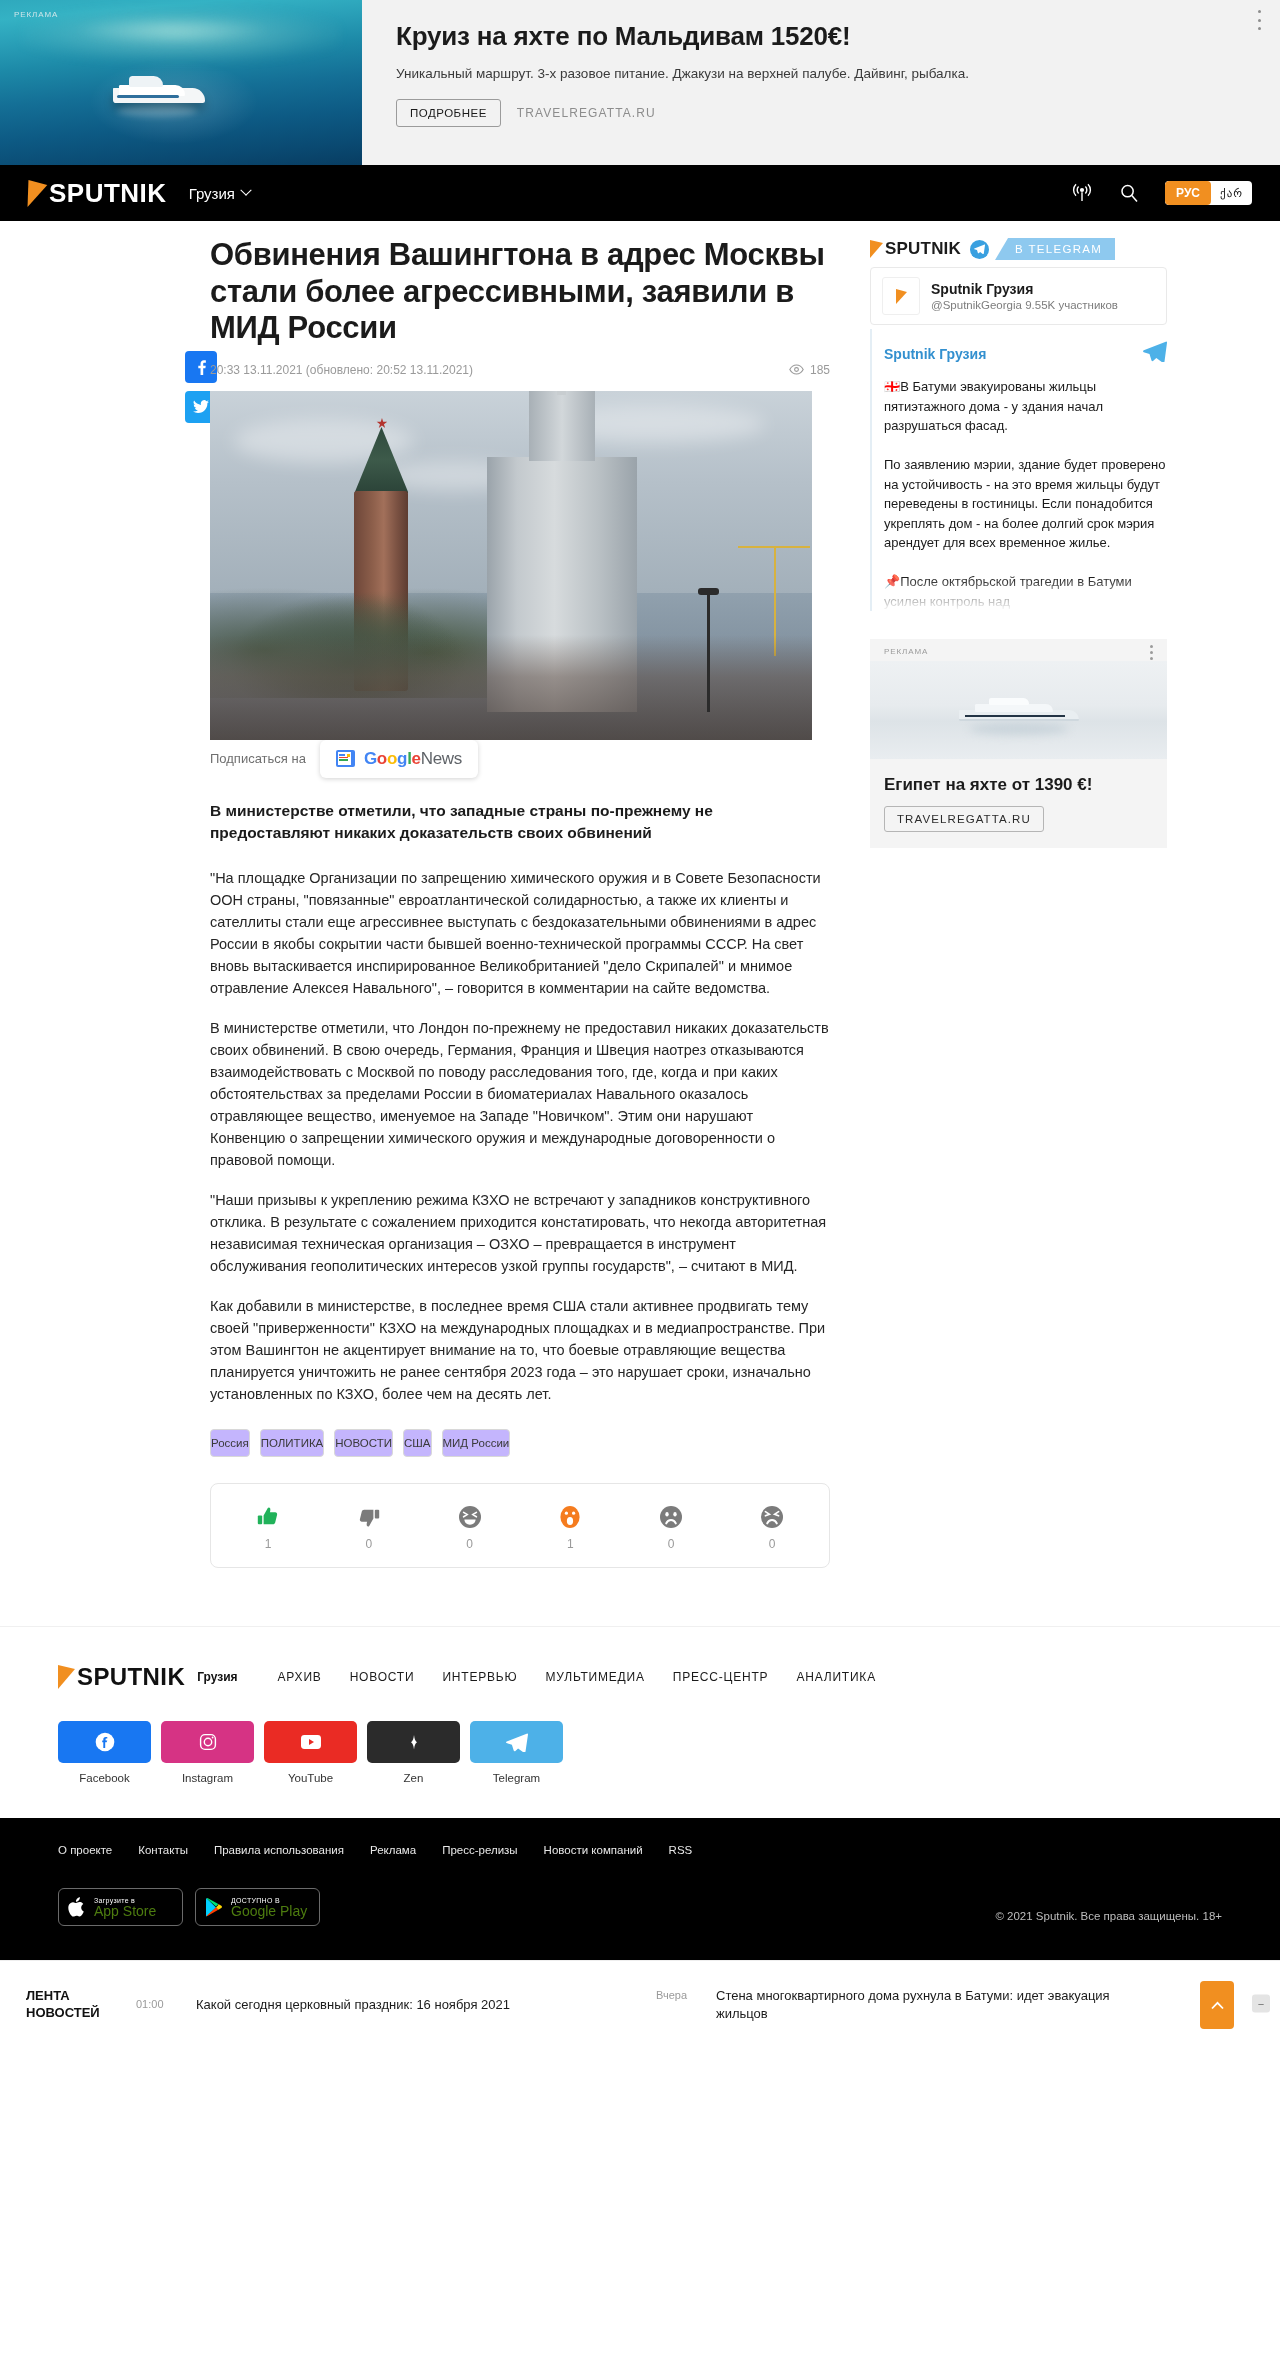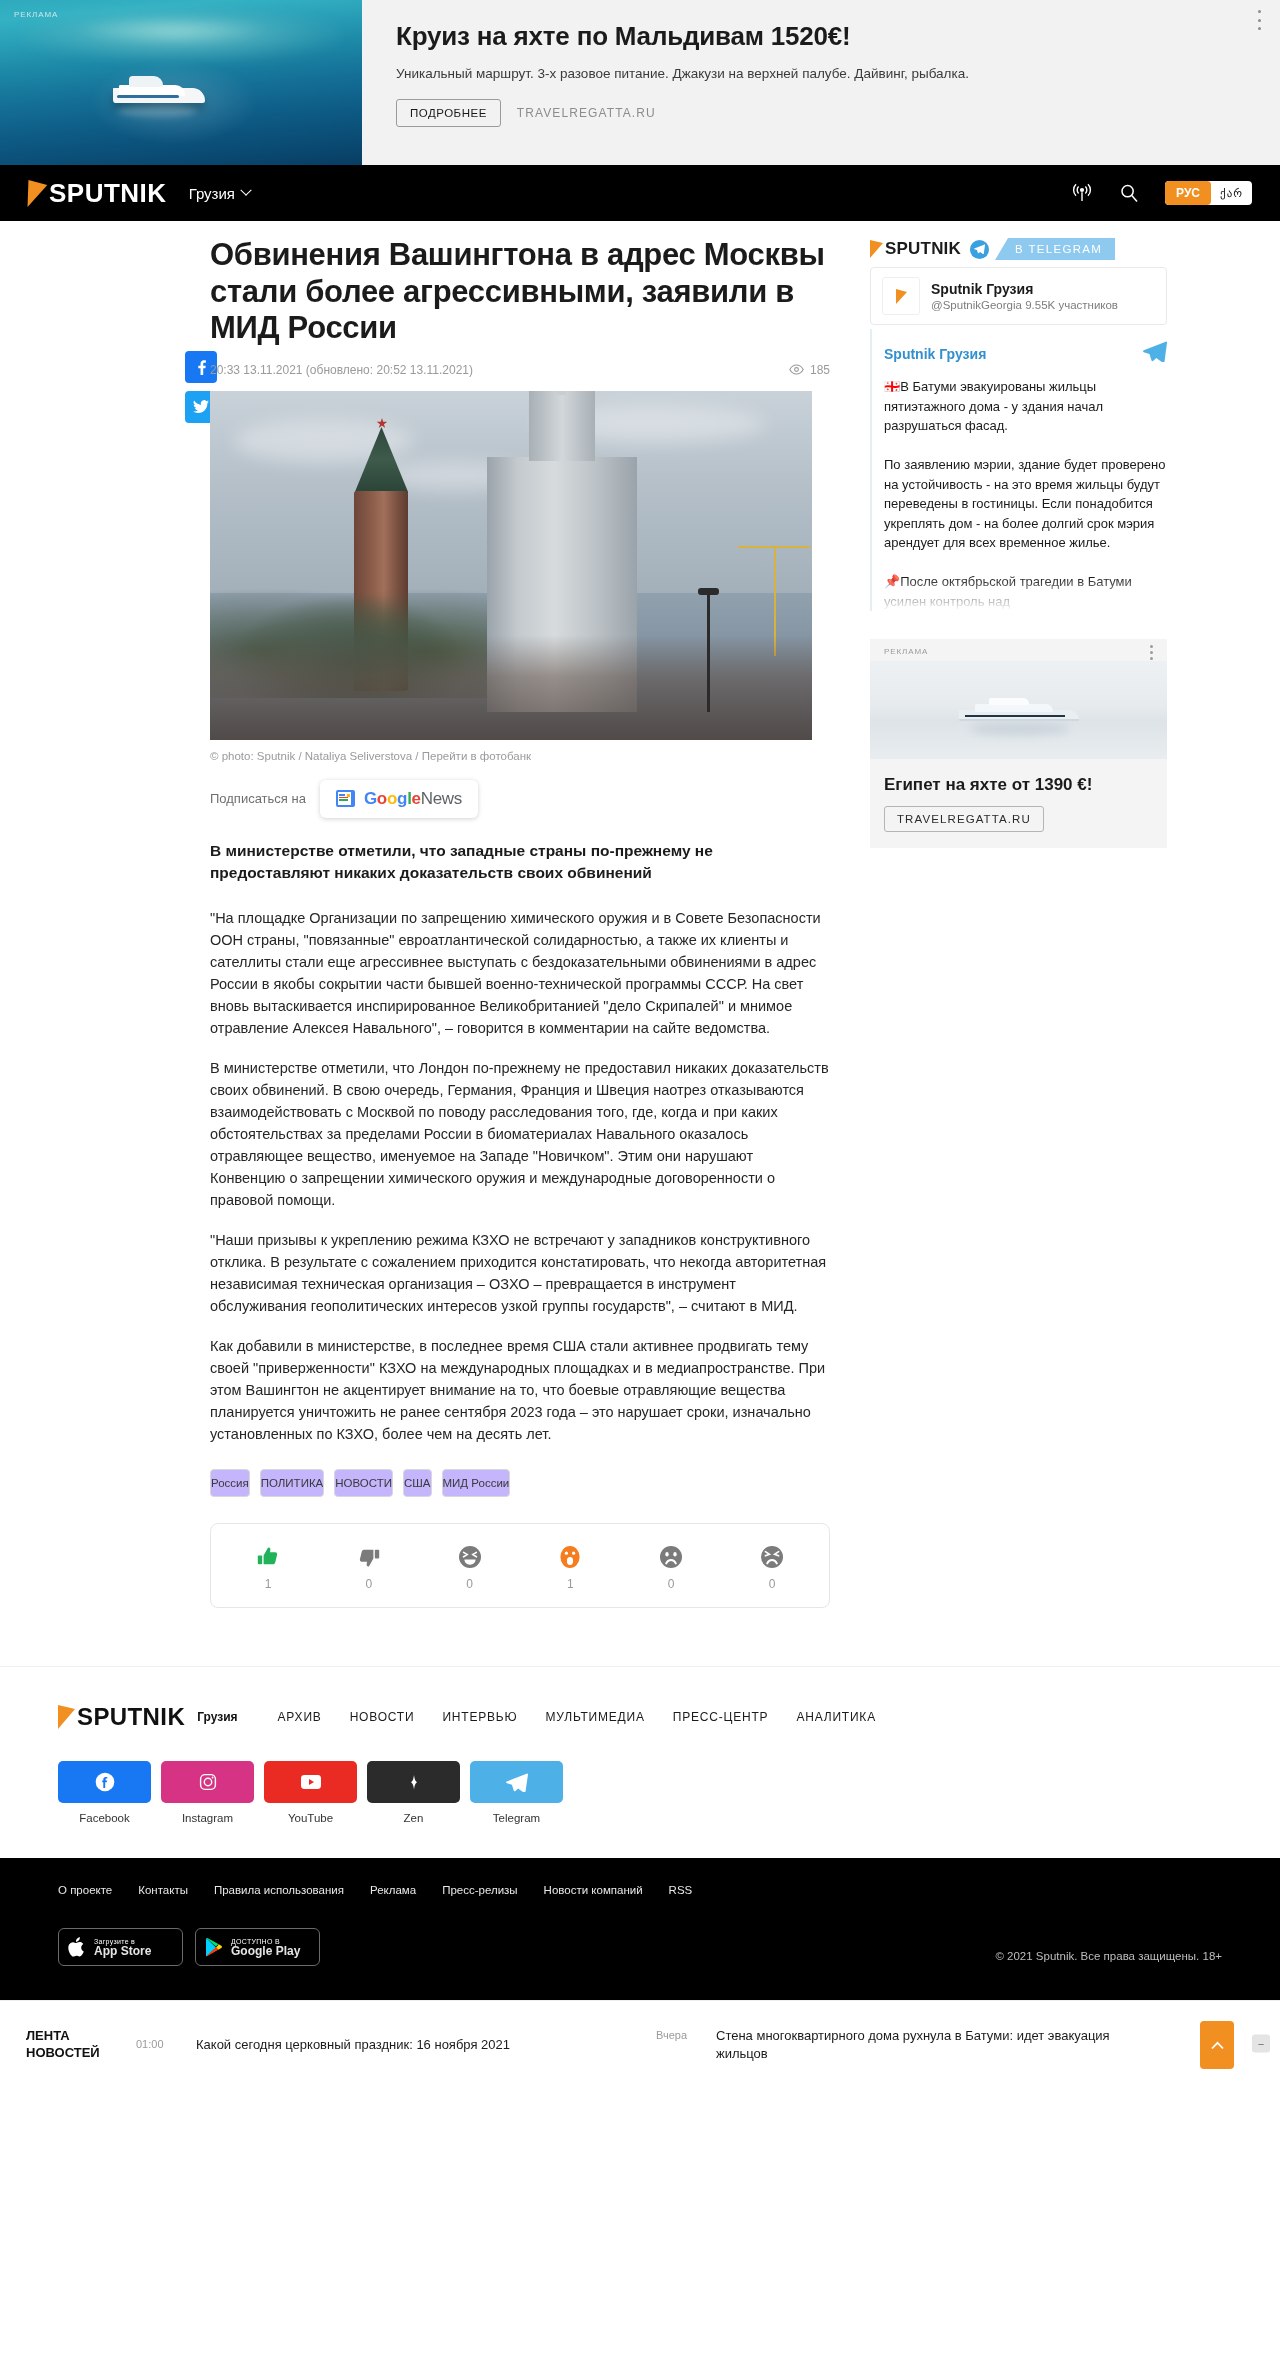--- a/index.html
+++ b/index.html
@@ -337,21 +337,21 @@
   .footer-bottom { width: 1280px; background: #000; padding: 26px 0 34px 0; }
   .fb-inner { width: 1216px; margin: 0 auto; padding-left: 26px; position: relative; }
   .fb-links { display: flex; gap: 26px; }
   .fb-links a { color: #e8e8e8; font-size: 11.5px; text-decoration: none; cursor: pointer; }
   .stores { display: flex; gap: 12px; margin-top: 32px; }
   .store {
     width: 125px; height: 38px; border: 1px solid #6a6a6a; border-radius: 6px; background: #000;
     display: flex; align-items: center; gap: 7px; padding: 0 9px; cursor: pointer;
   }
   .store-sm { font-size: 7px; color: #fff; letter-spacing: .3px; }
-  .store-lg { font-size: 12px; color: #e5e5e5; font-weight: bold; line-height: 1; }
+  .store-lg { font-size: 14px; color: #4d7c0f; font-weight: normal; line-height: 1; }
   .copyright { position: absolute; right: 26px; bottom: 4px; color: #bdbdbd; font-size: 11.5px; }
 
   
   .ticker { width: 1280px; background: #fff; height: 89px; display: flex; align-items: center; padding: 0 0 0 26px; position: relative; border-top: 1px solid #eee; }
   .tk-title { font-size: 13px; font-weight: bold; color: #111; line-height: 1.3; width: 110px; flex: 0 0 110px; }
   .tk-item { display: flex; gap: 14px; align-items: flex-start; width: 420px; }
   .tk-time { font-size: 11px; color: #9a9a9a; width: 46px; flex: 0 0 46px; padding-top: 2px; }
   .tk-text { font-size: 13px; color: #1b1b1b; line-height: 1.4; cursor: pointer; }
   .tk-item.second { margin-left: 100px; width: 470px; }
   .tk-up {
@@ -465,23 +465,20 @@
       <div class="mfa"></div>
       <div class="tower-roof"></div>
       <div class="tower"></div>
       <div class="star"></div>
       <div class="crane"></div>
       <div class="trees"></div>
       <div class="wall"></div>
       <div class="lamp"></div>
     </div>
 
-    <div class="credit">
-      <span>© photo: Sputnik / Nataliya Seliverstova / Перейти в фотобанк</span>
-    </div>
 
     <div class="subscribe-row">
       <span class="subscribe-label">Подписаться на</span>
       <span class="gnews-card">
         <span class="gnews-icon">
           <i style="left:2px;top:2px;width:13px;height:13px;background:#fff;"></i>
           <i style="left:3.5px;top:4px;width:6px;height:1.4px;background:#4285f4;"></i>
           <i style="left:3.5px;top:6.6px;width:9px;height:1.4px;background:#ea4335;"></i>
           <i style="left:3.5px;top:9.2px;width:9px;height:1.4px;background:#34a853;"></i>
           <i style="left:11px;top:3.6px;width:3.5px;height:3.5px;background:#fbbc05;"></i>

